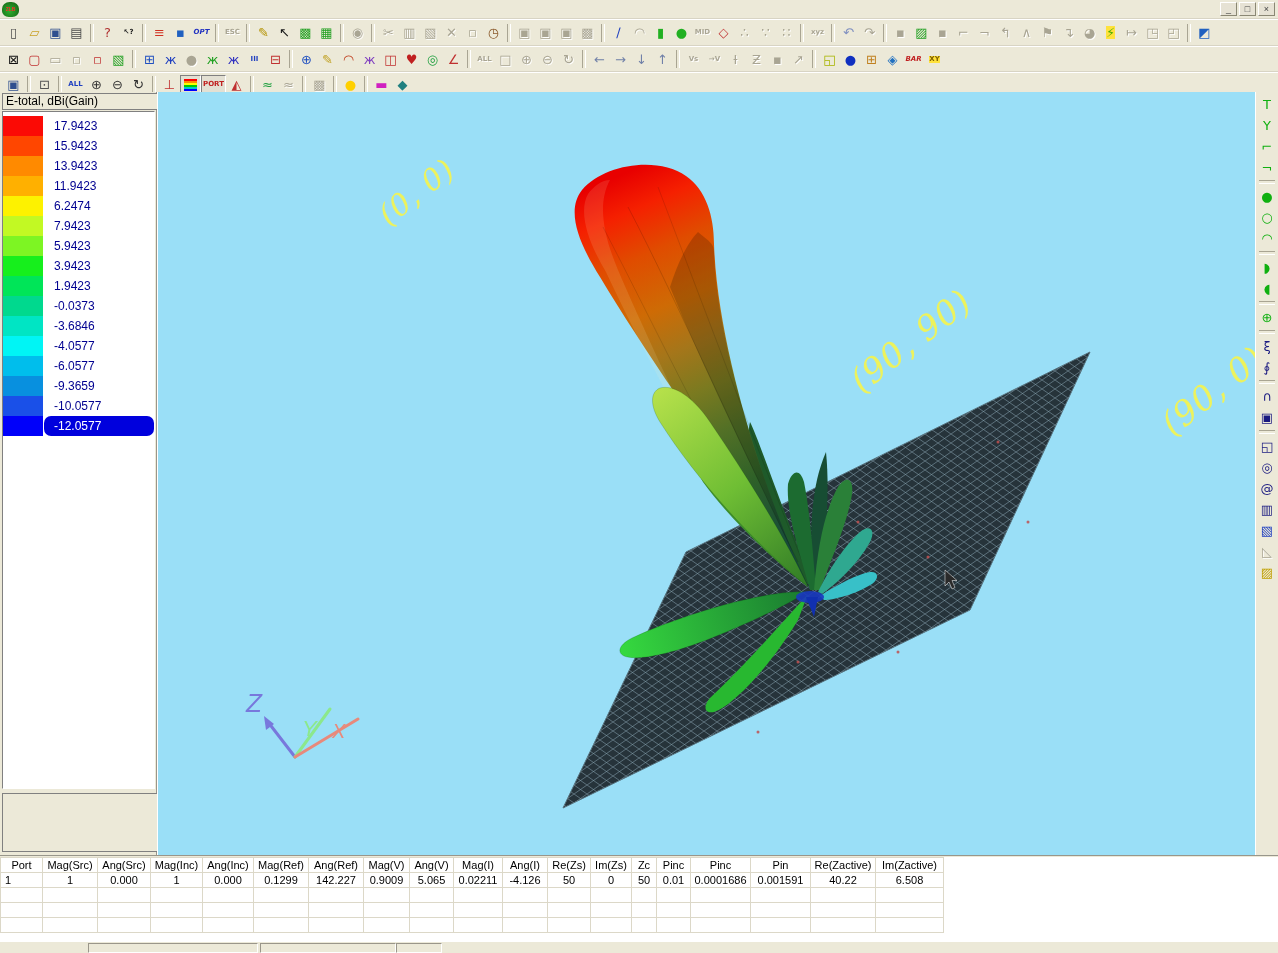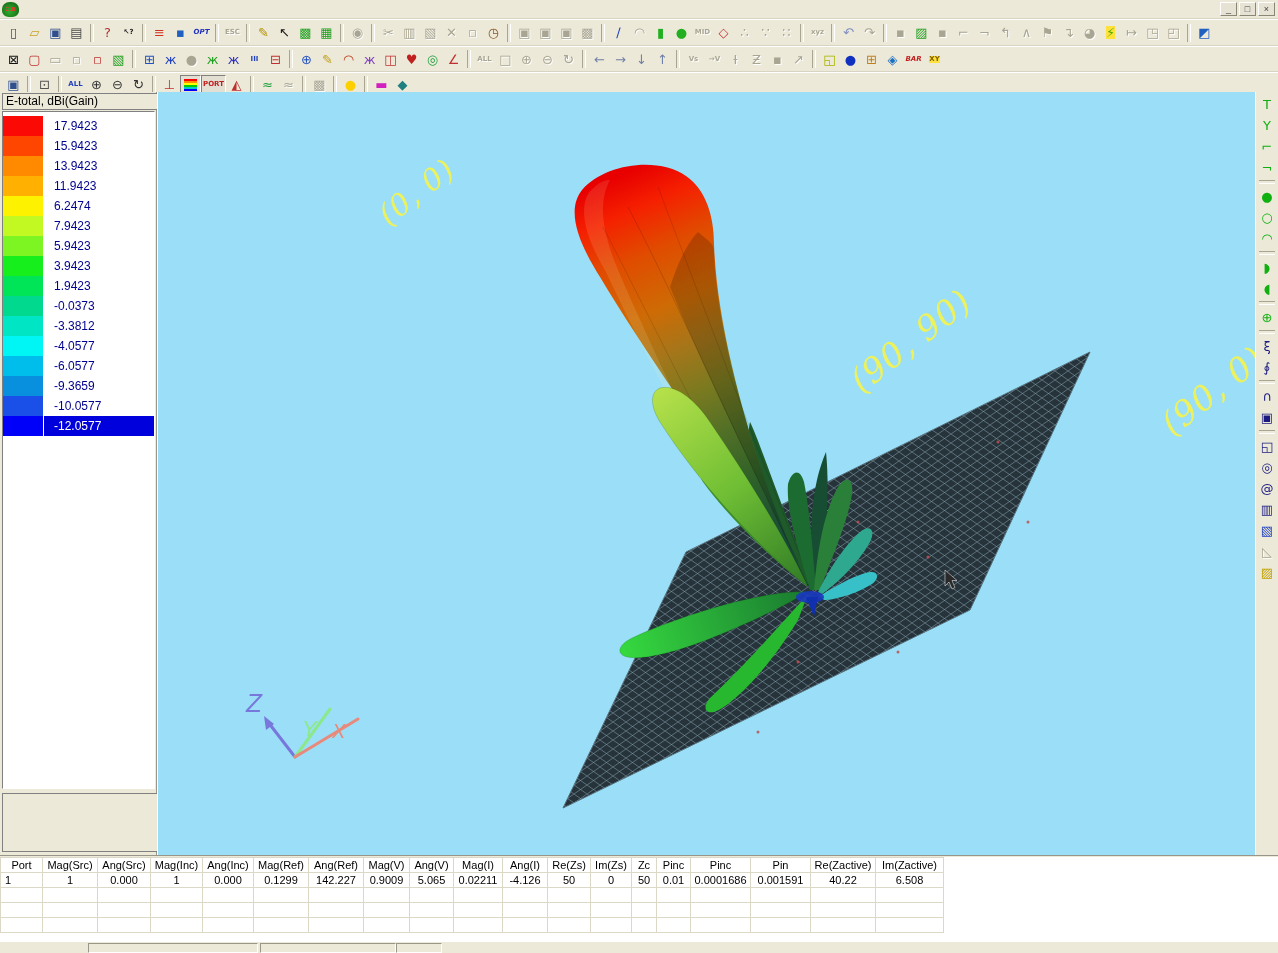--- a/index.html
+++ b/index.html
@@ -36,21 +36,21 @@
   
   .main{position:absolute;top:92px;left:0;width:1278px;height:763px;display:flex;}
   .left-panel{width:157px;height:763px;background:#ECE9D8;position:relative;border-right:1px solid #9a968a;box-sizing:border-box;}
   .legend-header{position:absolute;left:2px;top:1px;width:151px;height:15px;line-height:15px;font-size:12px;color:#000;
     background:#ECE9D8;border:1px solid #808080;padding-left:3px;}
   .legend-body{position:absolute;left:2px;top:19px;width:153px;height:678px;background:#fff;
     border:1px solid;border-color:#808080 #fff #fff #808080;box-sizing:border-box;padding-top:4px;overflow:hidden;}
   .legend-row{display:flex;align-items:center;height:20px;}
   .swatch{width:40px;height:20px;flex:0 0 40px;border-right:1px solid #fff;}
   .legend-label{flex:1;font-size:12px;color:#000090;padding-left:10px;height:20px;line-height:20px;}
-  .legend-row.selected .legend-label{background:#0000DD;color:#fff;}
+  .legend-row.selected .legend-label{background:#0000DD;color:#fff;border-radius:7px;}
   .info-box{position:absolute;left:2px;top:701px;width:151px;height:56px;background:#ECE9D8;
     border:1px solid #808080;font-size:11px;line-height:13px;padding:1px 0 0 3px;color:#000;}
   .viewport{width:1098px;height:763px;position:relative;overflow:hidden;background:#9ADFF7;
     border-left:1px solid #fff;box-sizing:border-box;cursor:default;}
   .right-toolbar{width:23px;height:763px;background:#ECE9D8;display:flex;flex-direction:column;align-items:center;
     padding-top:2px;box-sizing:border-box;border-left:1px solid #fff;}
   .right-toolbar .tbtn{height:21px;min-width:20px;}
   .right-toolbar .tb-sep{width:16px;height:2px;margin:2px 0;border:none;border-top:1px solid #A9A593;border-bottom:1px solid #fff;}
   
   .table-area{position:absolute;top:855px;left:0;width:1278px;height:86px;background:#fff;
@@ -513,21 +513,21 @@
           <div class="legend-row">
             <span class="swatch" style="background: rgb(0, 229, 88);"></span>
             <span class="legend-label">1.9423</span>
           </div>
           <div class="legend-row">
             <span class="swatch" style="background: rgb(0, 217, 142);"></span>
             <span class="legend-label">-0.0373</span>
           </div>
           <div class="legend-row">
             <span class="swatch" style="background: rgb(0, 229, 196);"></span>
-            <span class="legend-label">-3.3812</span>
+            <span class="legend-label">-3.6846</span>
           </div>
           <div class="legend-row">
             <span class="swatch" style="background: rgb(0, 245, 245);"></span>
             <span class="legend-label">-4.0577</span>
           </div>
           <div class="legend-row">
             <span class="swatch" style="background: rgb(0, 190, 236);"></span>
             <span class="legend-label">-6.0577</span>
           </div>
           <div class="legend-row">

